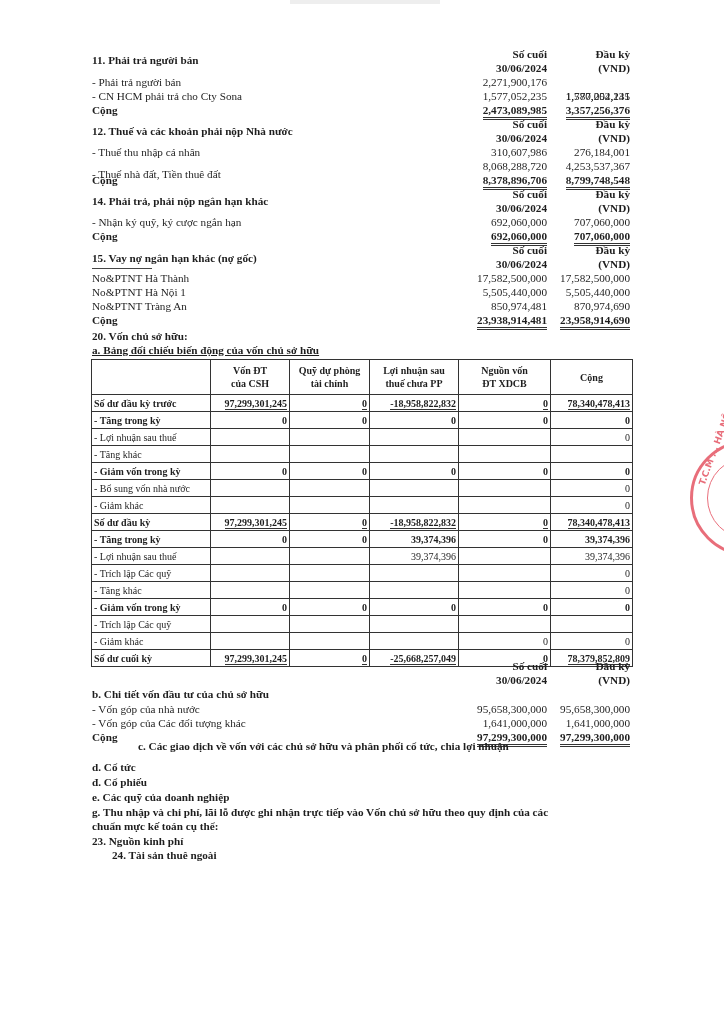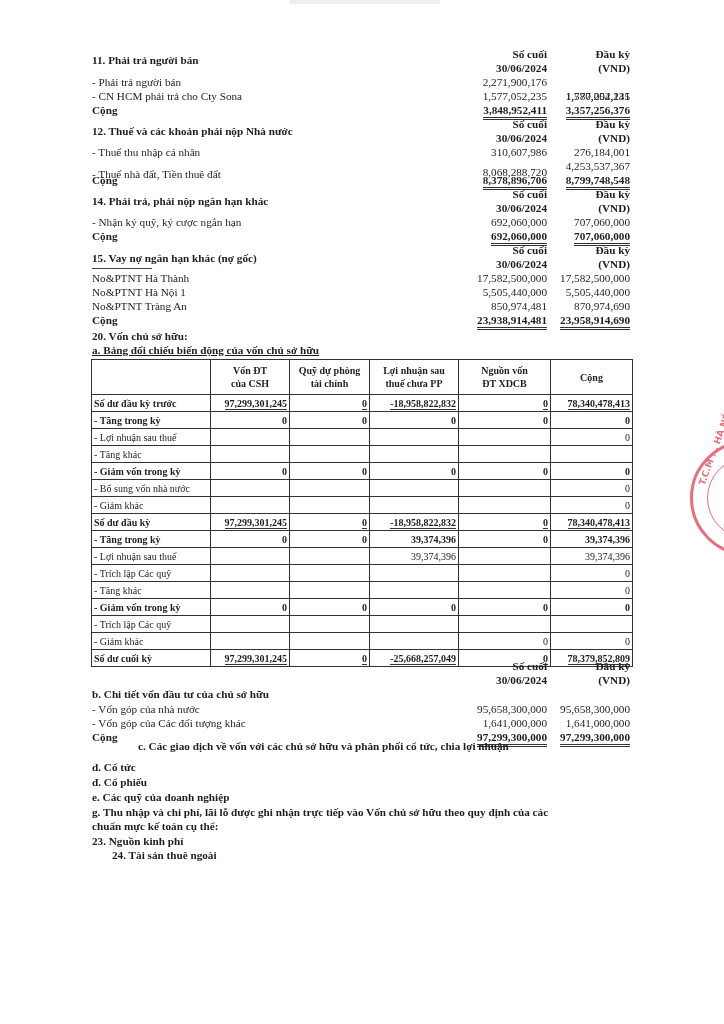--- a/index.html
+++ b/index.html
@@ -56,35 +56,35 @@
   <div class="line b" style="top:53px;">11. Phải trả người bán</div>
   <div class="c1 b" style="top:61px;">30/06/2024</div>
   <div class="c2 b" style="top:61px;">(VND)</div>
   <div class="line" style="top:75px;">- Phải trả người bán</div>
   <div class="c1" style="top:75px;">2,271,900,176</div>
   <div class="c2" style="top:89px;">1,780,204,141</div>
   <div class="line" style="top:89px;">- CN HCM phải trả cho Cty Sona</div>
   <div class="c1" style="top:89px;">1,577,052,235</div>
   <div class="c2" style="top:89px;">1,577,052,235</div>
   <div class="line b" style="top:103px;">Cộng</div>
-  <div class="c1 b dbl" style="top:103px;">3,848,952,411</div>
+  <div class="c1 b dbl" style="top:103px;">2,473,089,985</div>
   <div class="c2 b dbl" style="top:103px;">3,357,256,376</div>
 </div>
 
 <div>
   <div class="c1 b" style="top:117px;">Số cuối</div>
   <div class="c2 b" style="top:117px;">Đầu kỳ</div>
   <div class="line b" style="top:124px;">12. Thuế và các khoản phải nộp Nhà nước</div>
   <div class="c1 b" style="top:131px;">30/06/2024</div>
   <div class="c2 b" style="top:131px;">(VND)</div>
   <div class="line" style="top:145px;">- Thuế thu nhập cá nhân</div>
   <div class="c1" style="top:145px;">310,607,986</div>
   <div class="c2" style="top:145px;">276,184,001</div>
   <div class="line" style="top:167px;">- Thuế nhà đất, Tiền thuê đất</div>
-  <div class="c1" style="top:165px;">8,068,288,720</div>
+  <div class="c1" style="top:159px;">8,068,288,720</div>
   <div class="c2" style="top:159px;">4,253,537,367</div>
   <div class="line b" style="top:173px;">Cộng</div>
   <div class="c1 b dbl" style="top:173px;">8,378,896,706</div>
   <div class="c2 b dbl" style="top:173px;">8,799,748,548</div>
 </div>
 
 <div>
   <div class="c1 b" style="top:187px;">Số cuối</div>
   <div class="c2 b" style="top:187px;">Đầu kỳ</div>
   <div class="line b" style="top:194px;">14. Phải trả, phải nộp ngắn hạn khác</div>

